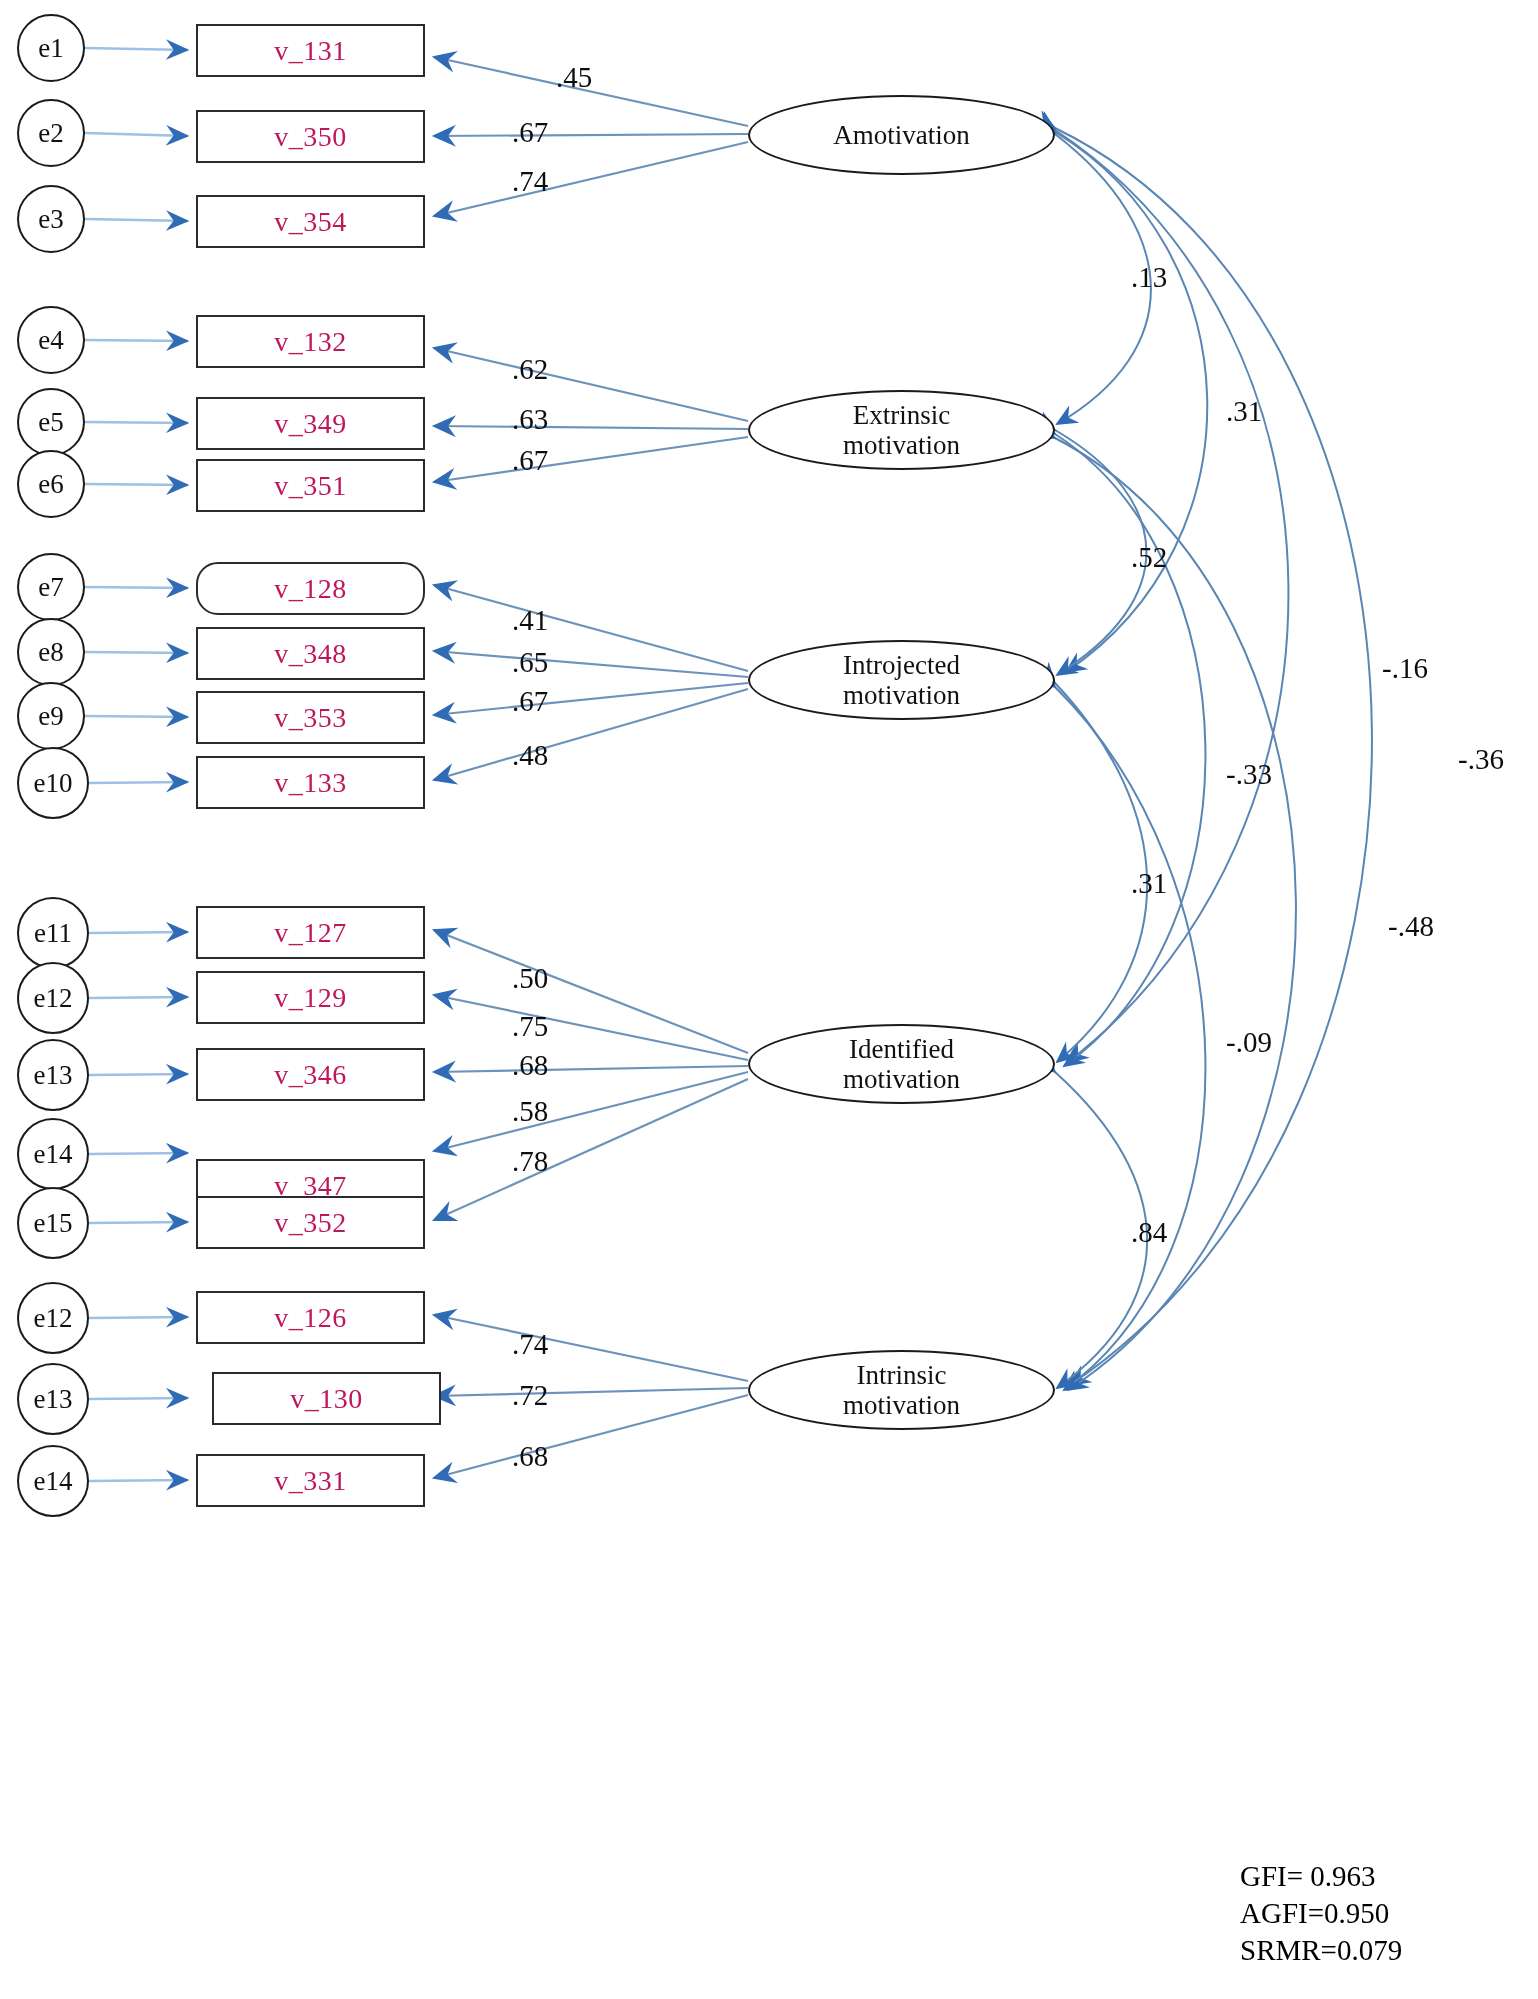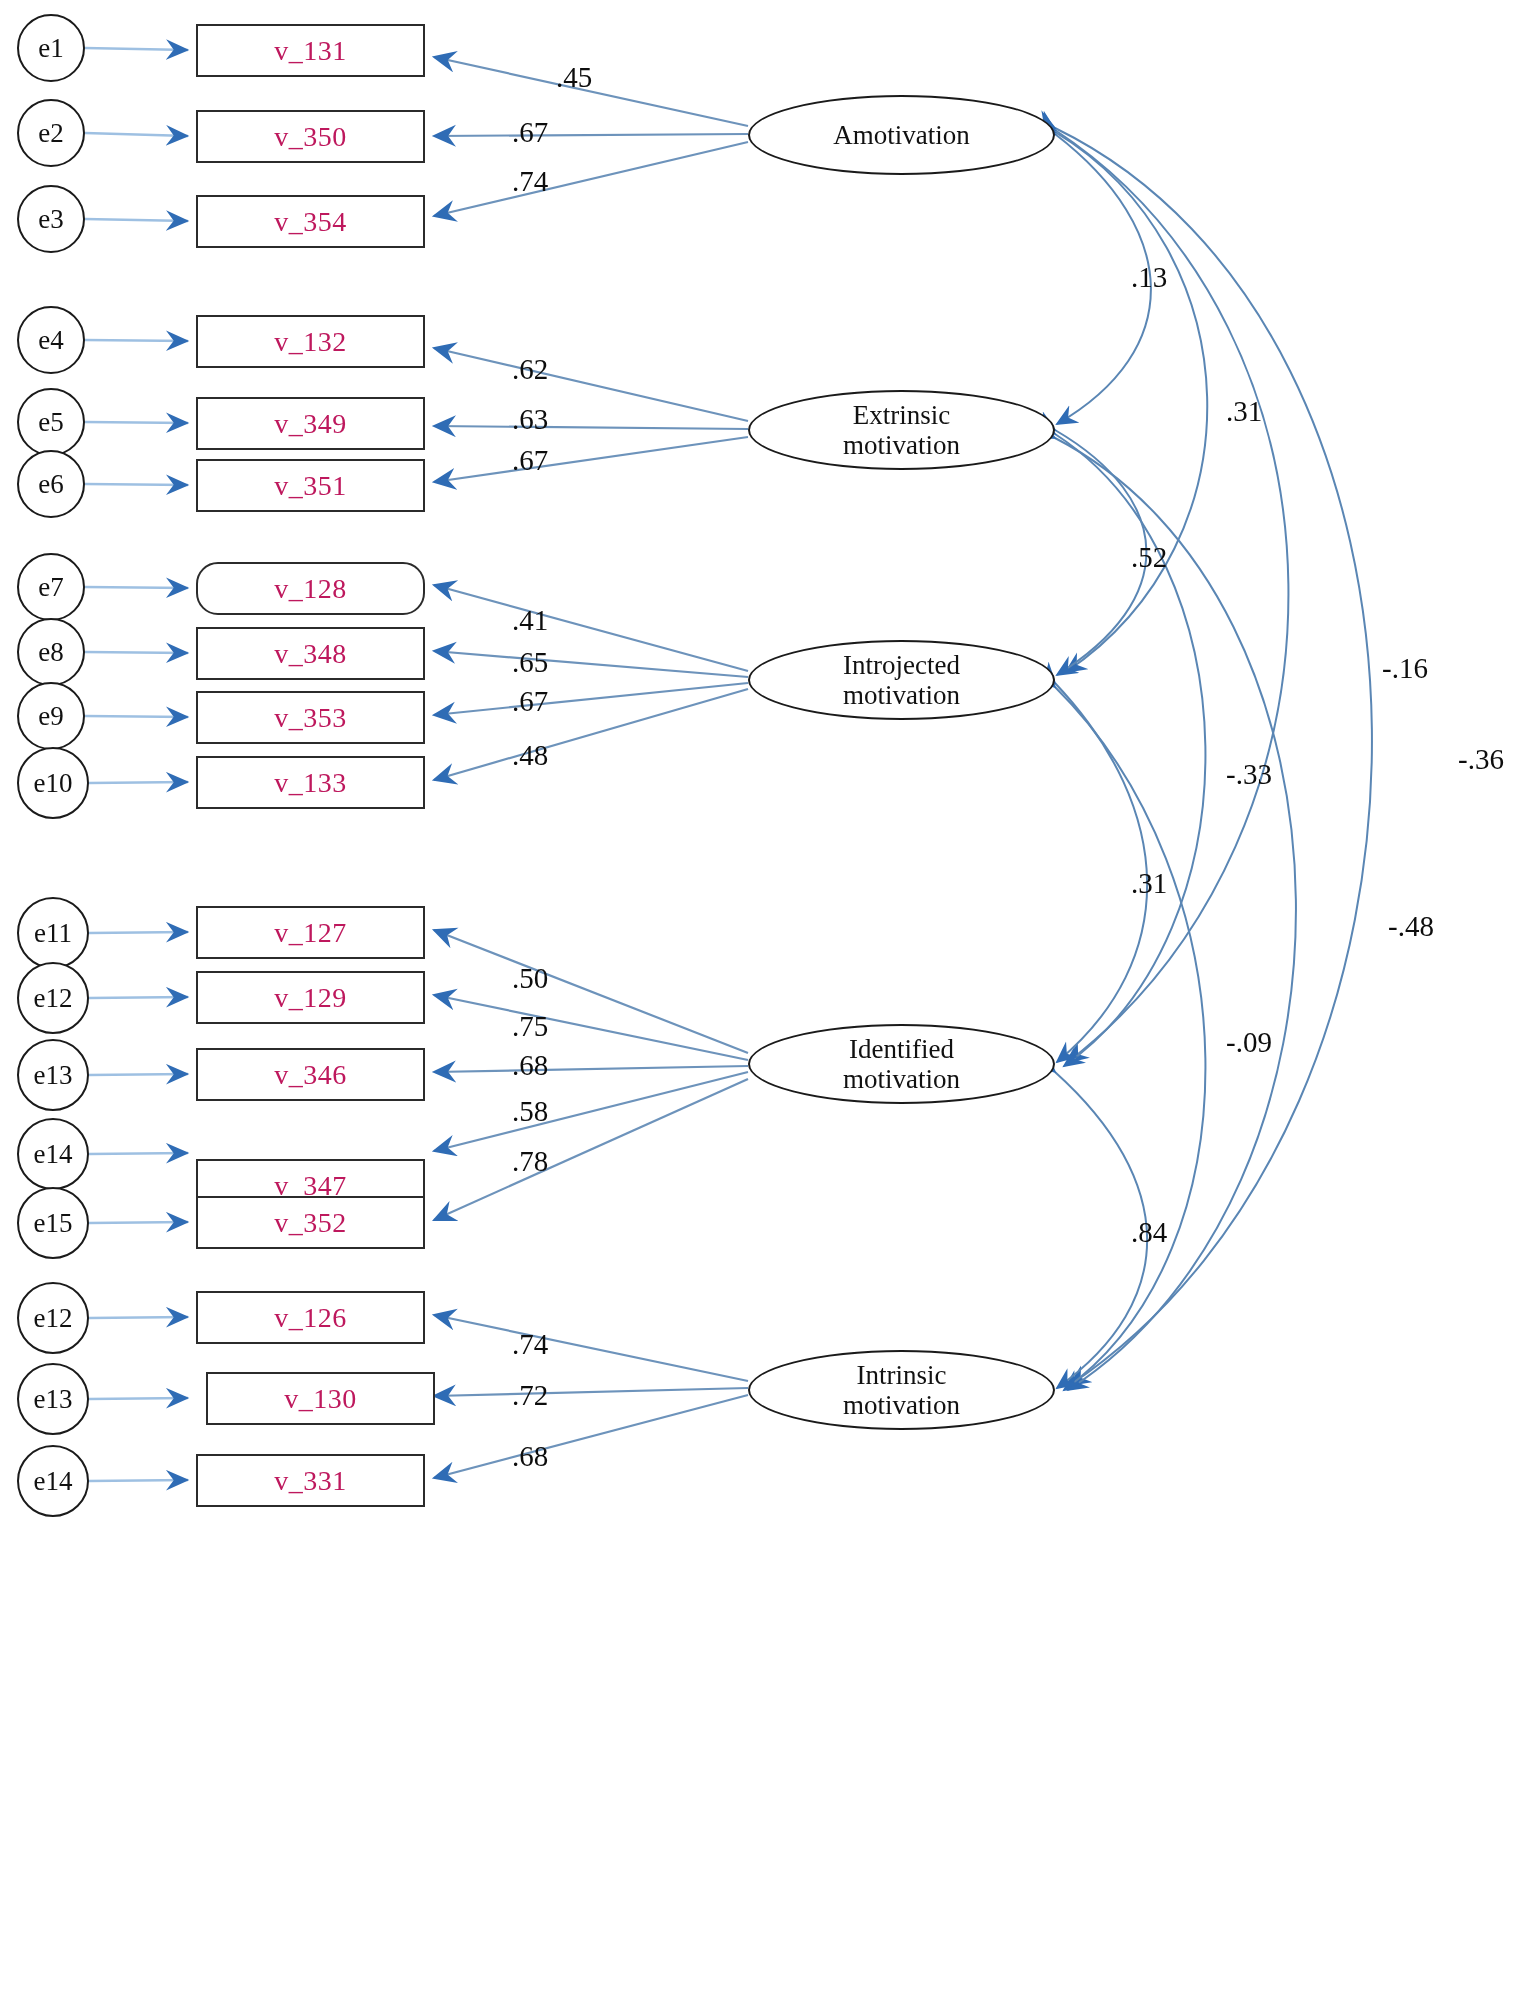--- a/index.html
+++ b/index.html
@@ -269,21 +269,21 @@
       </div>
       <div class="ind-box" style="left: 196px; top: 1127px; width: 229px; height: 53px; margin-top: 32px;">
         <span>v_347</span>
       </div>
       <div class="ind-box" style="left: 196px; top: 1196px; width: 229px; height: 53px;">
         <span>v_352</span>
       </div>
       <div class="ind-box" style="left: 196px; top: 1291px; width: 229px; height: 53px;">
         <span>v_126</span>
       </div>
-      <div class="ind-box" style="left: 206px; top: 1372px; width: 229px; height: 53px;">
+      <div class="ind-box" style="left: 212px; top: 1372px; width: 229px; height: 53px;">
         <span>v_130</span>
       </div>
       <div class="ind-box" style="left: 196px; top: 1454px; width: 229px; height: 53px;">
         <span>v_331</span>
       </div>
     </div>
   <div id="latent-layer">
       <div class="latent" style="left: 748px; top: 95px; width: 307px; height: 80px;">
         <div>
           <span>Amotivation</span>
@@ -340,14 +340,19 @@
       <div class="corr-label" style="left: 1131px; top: 543px;">.52</div>
       <div class="corr-label" style="left: 1382px; top: 654px;">-.16</div>
       <div class="corr-label" style="left: 1226px; top: 760px;">-.33</div>
       <div class="corr-label" style="left: 1458px; top: 745px;">-.36</div>
       <div class="corr-label" style="left: 1131px; top: 869px;">.31</div>
       <div class="corr-label" style="left: 1388px; top: 912px;">-.48</div>
       <div class="corr-label" style="left: 1226px; top: 1028px;">-.09</div>
       <div class="corr-label" style="left: 1131px; top: 1218px;">.84</div>
     </div>
 
+  <div id="fit-stats" style="left: 1240px; top: 1858px;">
+    <div>GFI= 0.963</div>
+    <div>AGFI=0.950</div>
+    <div>SRMR=0.079</div>
+  </div>
 
 </div>
 
 </body></html>

